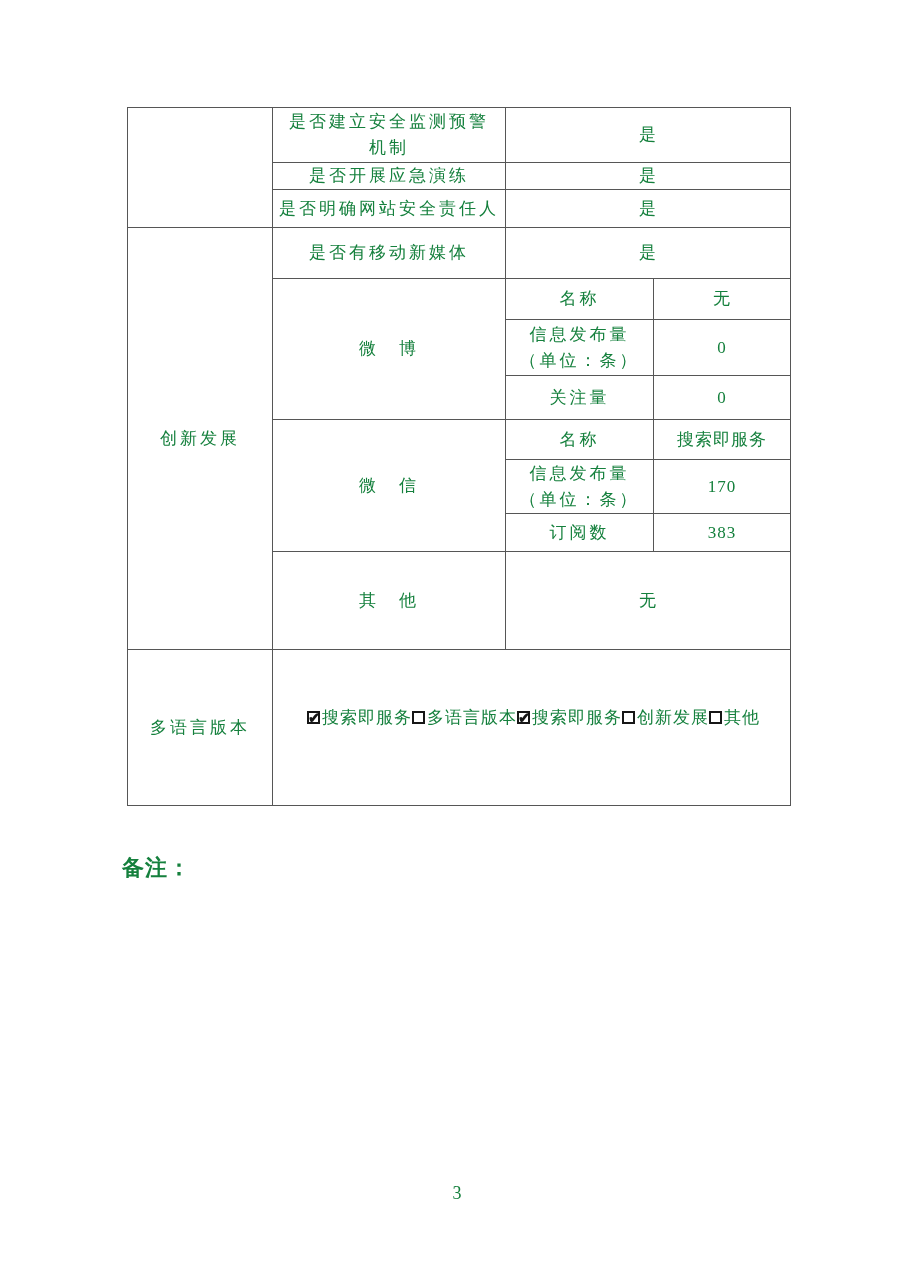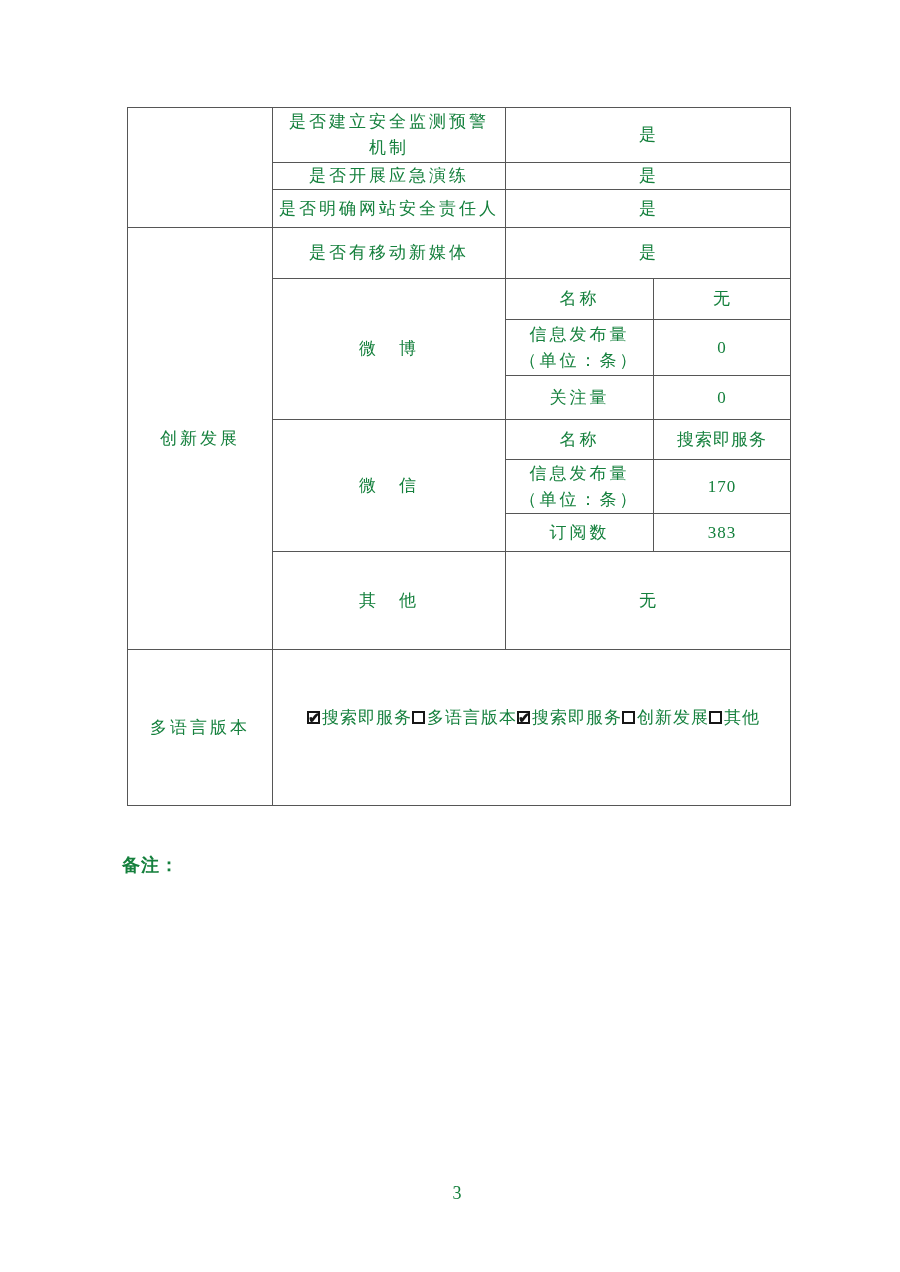--- a/index.html
+++ b/index.html
@@ -59,21 +59,21 @@
     top: -8px;
     font-size: 15px;
     font-weight: bold;
     color: #161616;
     letter-spacing: 0;
   }
   .note {
     position: absolute;
     left: 122px;
     top: 853px;
-    font-size: 18px;
+    font-size: 22px;
     font-weight: bold;
     letter-spacing: 1px;
   }
   .page-number {
     position: absolute;
     left: 445px;
     top: 1183px;
     width: 24px;
     text-align: center;
     font-size: 18px;

